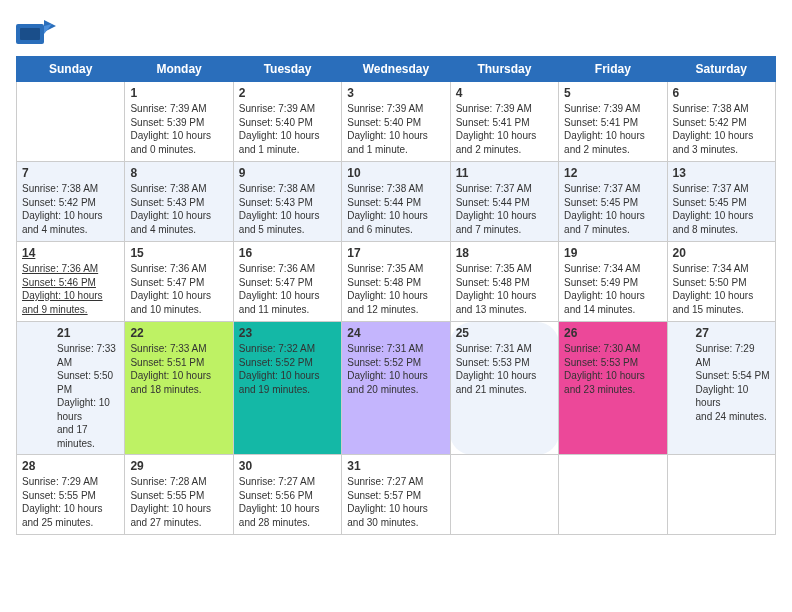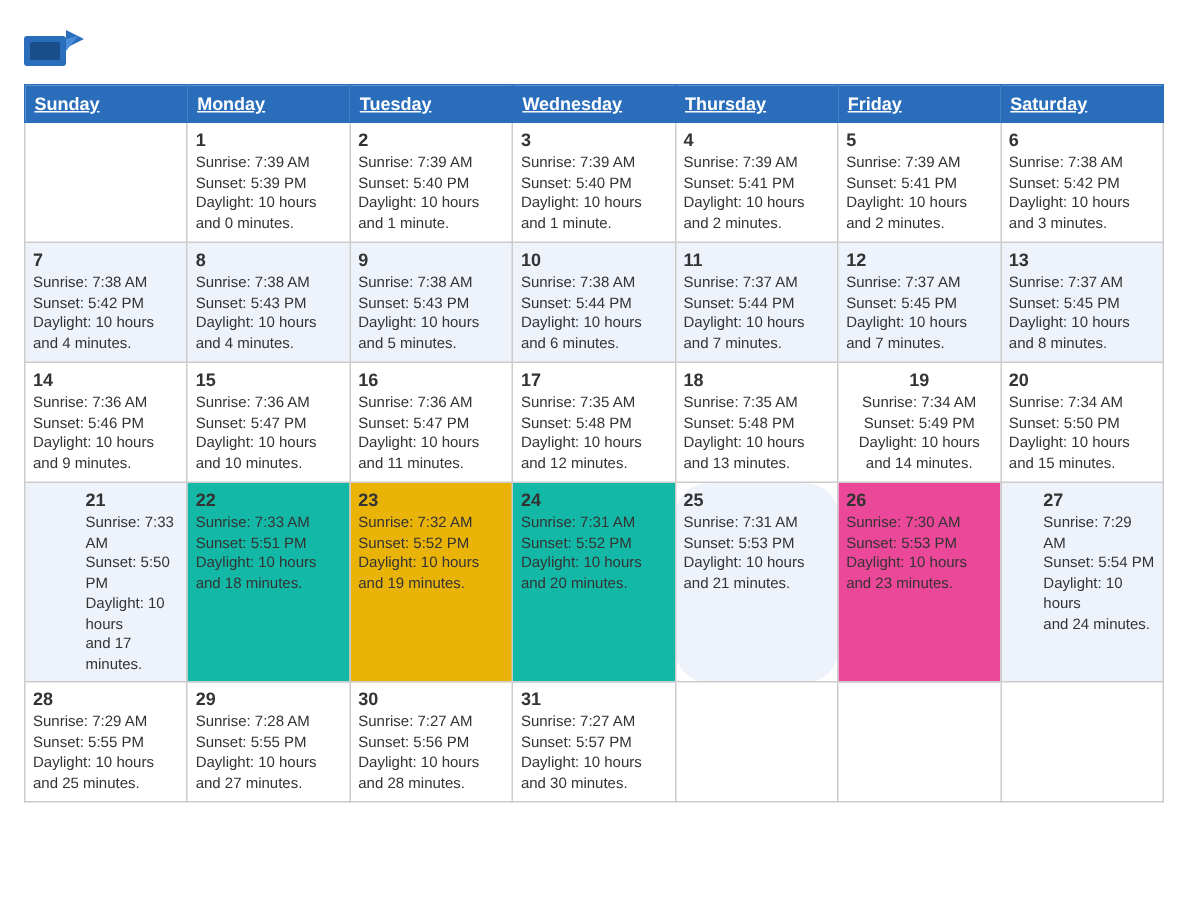--- a/index.html
+++ b/index.html
@@ -42,26 +42,25 @@
     }
     .calendar {
       width: 100%;
       border-collapse: collapse;
       margin-top: 8px;
       font-size: 11px;
     }
     .calendar th {
       background-color: #2a6ebb;
       color: #fff;
-      text-align: left;
+      text-align: center;
       padding: 5px 6px;
       font-size: 12px;
       font-weight: bold;
       border: 1px solid #2a6ebb;
-      text-decoration: underline;
     }
     .calendar td {
       border: 1px solid #ccc;
       vertical-align: top;
       padding: 4px 5px;
       width: calc(100% / 7);
       height: 80px;
       color: #333;
     }
     .day-number {
@@ -217,21 +216,21 @@
         </td>
         <td style="background-color: rgb(238, 243, 251);">
           <span class="day-number">13</span>
           <div class="day-info" style="white-space: pre-line;">Sunrise: 7:37 AM
 Sunset: 5:45 PM
 Daylight: 10 hours
 and 8 minutes.</div>
         </td>
       </tr>
       <tr>
-        <td style="background-color: rgb(255, 255, 255);">
+        <td style="background-color: rgb(255, 255, 255); text-decoration: underline;">
           <span class="day-number">14</span>
           <div class="day-info" style="white-space: pre-line;">Sunrise: 7:36 AM
 Sunset: 5:46 PM
 Daylight: 10 hours
 and 9 minutes.</div>
         </td>
         <td style="background-color: rgb(255, 255, 255);">
           <span class="day-number">15</span>
           <div class="day-info" style="white-space: pre-line;">Sunrise: 7:36 AM
 Sunset: 5:47 PM
@@ -252,21 +251,21 @@
 Daylight: 10 hours
 and 12 minutes.</div>
         </td>
         <td style="background-color: rgb(255, 255, 255);">
           <span class="day-number">18</span>
           <div class="day-info" style="white-space: pre-line;">Sunrise: 7:35 AM
 Sunset: 5:48 PM
 Daylight: 10 hours
 and 13 minutes.</div>
         </td>
-        <td style="background-color: rgb(255, 255, 255); text-align: center;">
+        <td style="background-color: rgb(255, 255, 255);">
           <span class="day-number">19</span>
           <div class="day-info" style="white-space: pre-line;">Sunrise: 7:34 AM
 Sunset: 5:49 PM
 Daylight: 10 hours
 and 14 minutes.</div>
         </td>
         <td style="background-color: rgb(255, 255, 255);">
           <span class="day-number">20</span>
           <div class="day-info" style="white-space: pre-line;">Sunrise: 7:34 AM
 Sunset: 5:50 PM
@@ -275,35 +274,35 @@
         </td>
       </tr>
       <tr>
         <td style="background-color: rgb(238, 243, 251); padding-left: 40px;">
           <span class="day-number">21</span>
           <div class="day-info" style="white-space: pre-line;">Sunrise: 7:33 AM
 Sunset: 5:50 PM
 Daylight: 10 hours
 and 17 minutes.</div>
         </td>
-        <td style="background-color: #14b8a6;">
+        <td style="background-color: #bef264;">
           <span class="day-number">22</span>
           <div class="day-info" style="white-space: pre-line;">Sunrise: 7:33 AM
 Sunset: 5:51 PM
 Daylight: 10 hours
 and 18 minutes.</div>
         </td>
-        <td style="background-color: #eab308;">
+        <td style="background-color: #14b8a6;">
           <span class="day-number">23</span>
           <div class="day-info" style="white-space: pre-line;">Sunrise: 7:32 AM
 Sunset: 5:52 PM
 Daylight: 10 hours
 and 19 minutes.</div>
         </td>
-        <td style="background-color: #14b8a6;">
+        <td style="background-color: #c4b5fd;">
           <span class="day-number">24</span>
           <div class="day-info" style="white-space: pre-line;">Sunrise: 7:31 AM
 Sunset: 5:52 PM
 Daylight: 10 hours
 and 20 minutes.</div>
         </td>
         <td style="background-color: rgb(238, 243, 251); border-radius: 22px;">
           <span class="day-number">25</span>
           <div class="day-info" style="white-space: pre-line;">Sunrise: 7:31 AM
 Sunset: 5:53 PM

